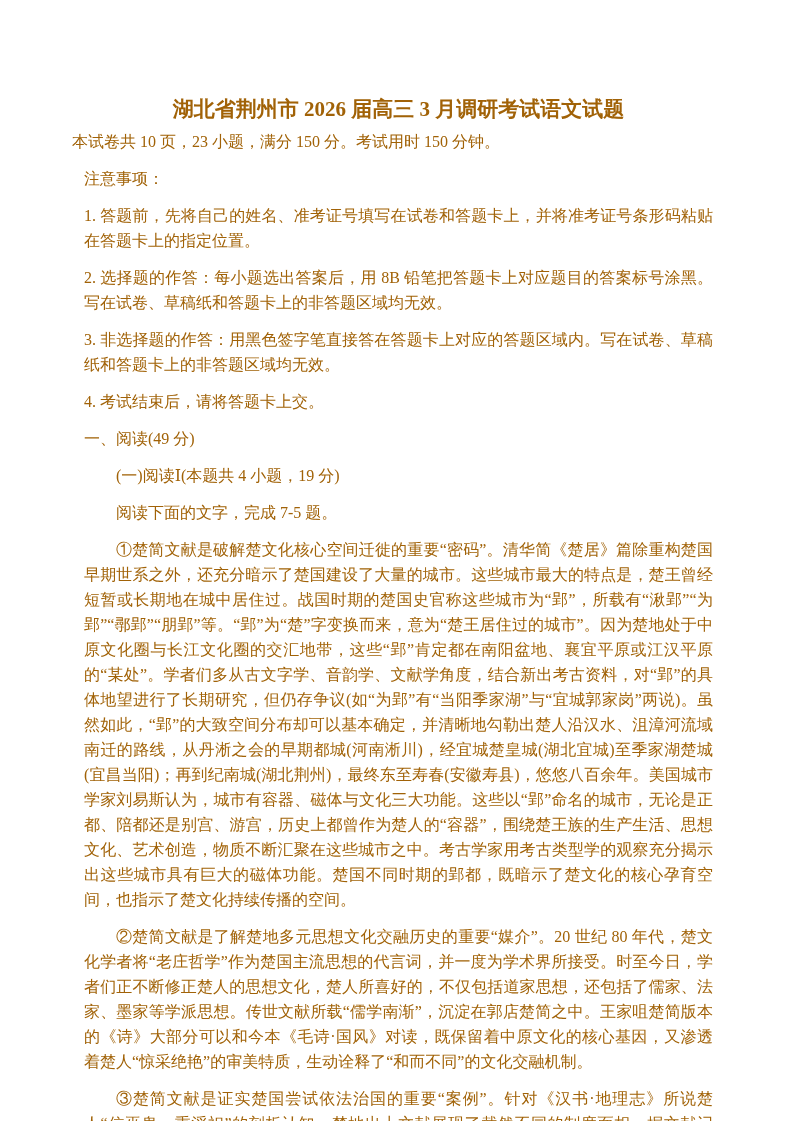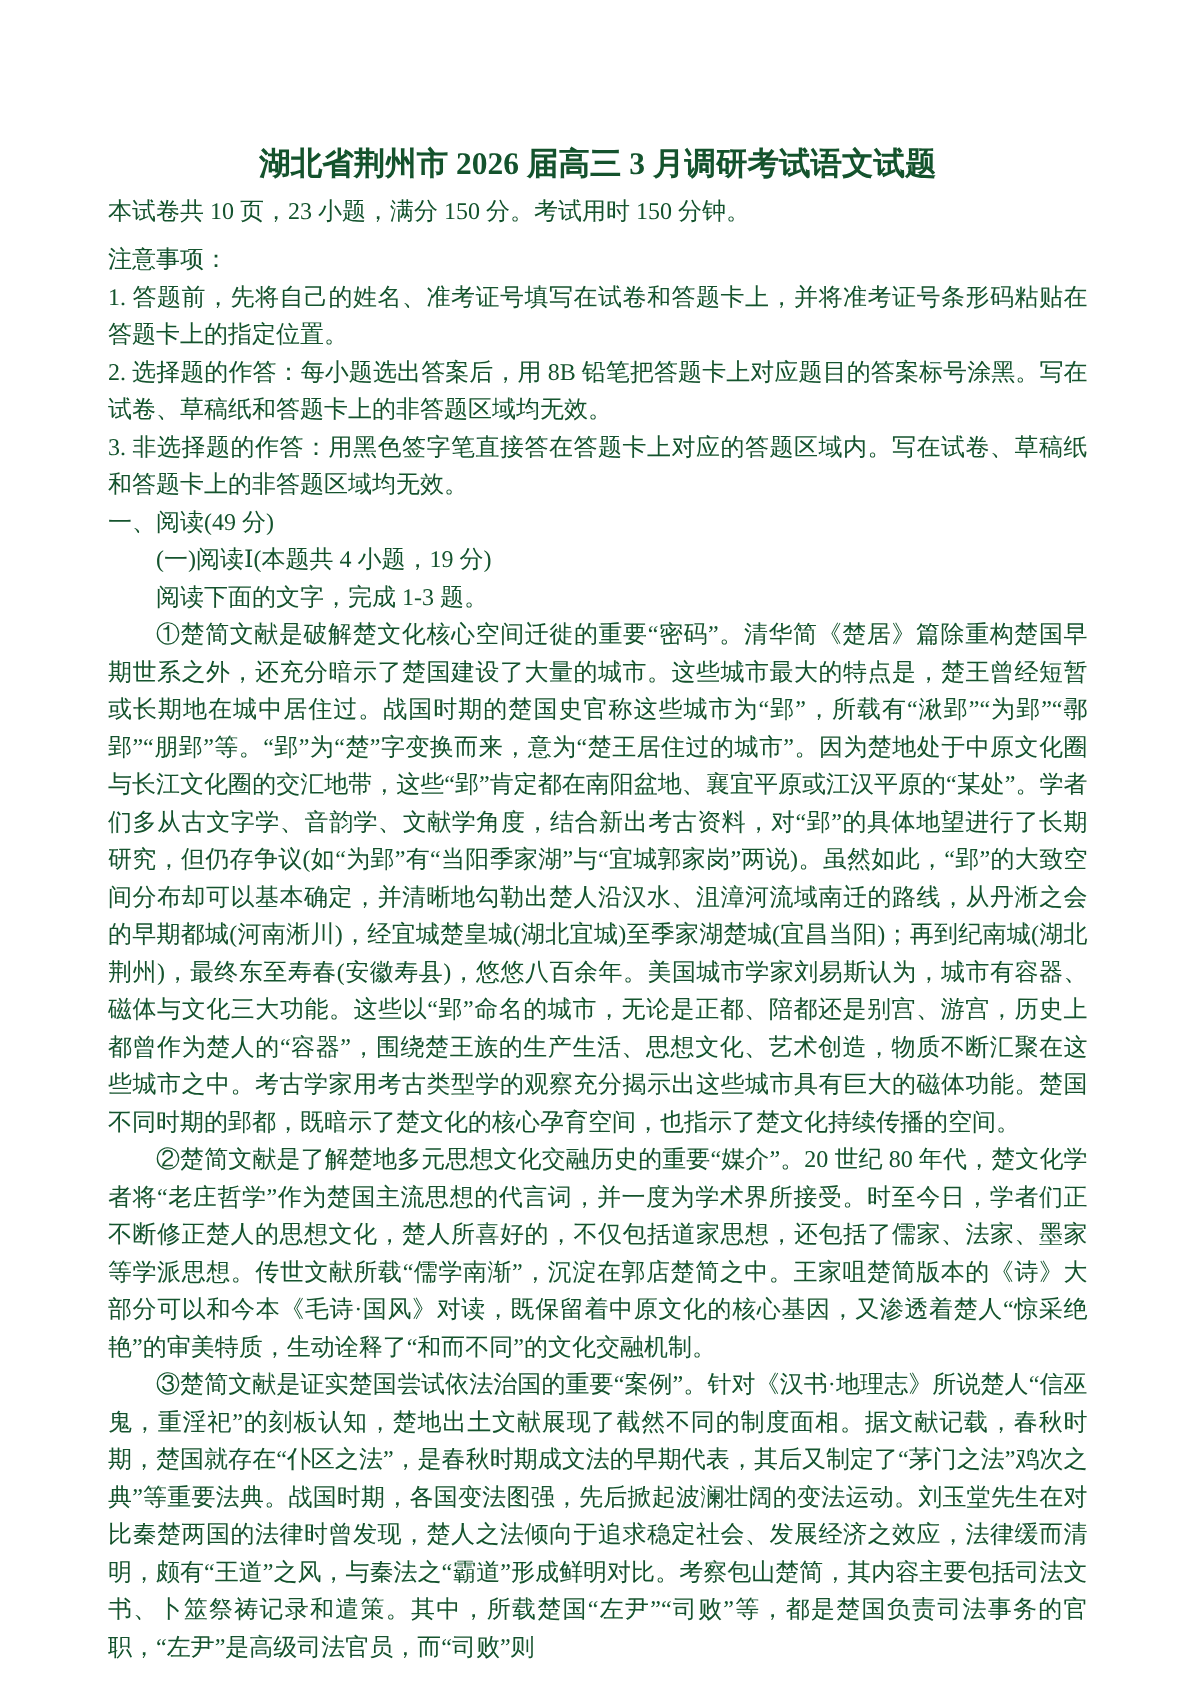--- a/index.html
+++ b/index.html
@@ -6,40 +6,40 @@
     margin: 0;
     padding: 0;
     background: #ffffff;
   }
   .page {
     position: relative;
     width: 793px;
     height: 1121px;
     box-sizing: border-box;
     background: #ffffff;
-    color: #14532d;
+    color: #a16207;
     font-family: "Liberation Serif", "DejaVu Serif", serif;
     font-size: 16px;
     line-height: 25px;
     padding: 96px 68px 30px 72px;
     overflow: hidden;
   }
   .exam-title {
     margin: 0 0 6px 0;
     font-size: 21px;
     line-height: 27px;
     font-weight: bold;
     text-align: center;
   }
   .exam-info {
     margin: 0 0 7px 0;
     text-align: left;
   }
   p.line {
-    margin: 0;
+    margin: 12px;
     text-align: justify;
     text-justify: inter-ideograph;
   }
   .indent2 {
     text-indent: 2em;
   }
   .passage p.line {
     text-indent: 2em;
   }
 </style>
@@ -50,26 +50,27 @@
 
   <h1 class="exam-title">湖北省荆州市 2026 届高三 3 月调研考试语文试题</h1>
 
   <p class="exam-info">本试卷共 10 页，23 小题，满分 150 分。考试用时 150 分钟。</p>
 
   <div class="notice">
     <p class="line">注意事项：</p>
     <p class="line">1. 答题前，先将自己的姓名、准考证号填写在试卷和答题卡上，并将准考证号条形码粘贴在答题卡上的指定位置。</p>
     <p class="line">2. 选择题的作答：每小题选出答案后，用 8B 铅笔把答题卡上对应题目的答案标号涂黑。写在试卷、草稿纸和答题卡上的非答题区域均无效。</p>
     <p class="line">3. 非选择题的作答：用黑色签字笔直接答在答题卡上对应的答题区域内。写在试卷、草稿纸和答题卡上的非答题区域均无效。</p>
+    <p class="line">4. 考试结束后，请将答题卡上交。</p>
   </div>
 
   <div class="reading-section">
     <p class="line">一、阅读(49 分)</p>
     <p class="line indent2">(一)阅读Ⅰ(本题共 4 小题，19 分)</p>
-    <p class="line indent2">阅读下面的文字，完成 1-3 题。</p>
+    <p class="line indent2">阅读下面的文字，完成 7-5 题。</p>
   </div>
 
   <div class="passage">
     <p class="line">①楚简文献是破解楚文化核心空间迁徙的重要“密码”。清华简《楚居》篇除重构楚国早期世系之外，还充分暗示了楚国建设了大量的城市。这些城市最大的特点是，楚王曾经短暂或长期地在城中居住过。战国时期的楚国史官称这些城市为“郢”，所载有“湫郢”“为郢”“鄩郢”“朋郢”等。“郢”为“楚”字变换而来，意为“楚王居住过的城市”。因为楚地处于中原文化圈与长江文化圈的交汇地带，这些“郢”肯定都在南阳盆地、襄宜平原或江汉平原的“某处”。学者们多从古文字学、音韵学、文献学角度，结合新出考古资料，对“郢”的具体地望进行了长期研究，但仍存争议(如“为郢”有“当阳季家湖”与“宜城郭家岗”两说)。虽然如此，“郢”的大致空间分布却可以基本确定，并清晰地勾勒出楚人沿汉水、沮漳河流域南迁的路线，从丹淅之会的早期都城(河南淅川)，经宜城楚皇城(湖北宜城)至季家湖楚城(宜昌当阳)；再到纪南城(湖北荆州)，最终东至寿春(安徽寿县)，悠悠八百余年。美国城市学家刘易斯认为，城市有容器、磁体与文化三大功能。这些以“郢”命名的城市，无论是正都、陪都还是别宫、游宫，历史上都曾作为楚人的“容器”，围绕楚王族的生产生活、思想文化、艺术创造，物质不断汇聚在这些城市之中。考古学家用考古类型学的观察充分揭示出这些城市具有巨大的磁体功能。楚国不同时期的郢都，既暗示了楚文化的核心孕育空间，也指示了楚文化持续传播的空间。</p>
     <p class="line">②楚简文献是了解楚地多元思想文化交融历史的重要“媒介”。20 世纪 80 年代，楚文化学者将“老庄哲学”作为楚国主流思想的代言词，并一度为学术界所接受。时至今日，学者们正不断修正楚人的思想文化，楚人所喜好的，不仅包括道家思想，还包括了儒家、法家、墨家等学派思想。传世文献所载“儒学南渐”，沉淀在郭店楚简之中。王家咀楚简版本的《诗》大部分可以和今本《毛诗·国风》对读，既保留着中原文化的核心基因，又渗透着楚人“惊采绝艳”的审美特质，生动诠释了“和而不同”的文化交融机制。</p>
     <p class="line">③楚简文献是证实楚国尝试依法治国的重要“案例”。针对《汉书·地理志》所说楚人“信巫鬼，重淫祀”的刻板认知，楚地出土文献展现了截然不同的制度面相。据文献记载，春秋时期，楚国就存在“仆区之法”，是春秋时期成文法的早期代表，其后又制定了“茅门之法”鸡次之典”等重要法典。战国时期，各国变法图强，先后掀起波澜壮阔的变法运动。刘玉堂先生在对比秦楚两国的法律时曾发现，楚人之法倾向于追求稳定社会、发展经济之效应，法律缓而清明，颇有“王道”之风，与秦法之“霸道”形成鲜明对比。考察包山楚简，其内容主要包括司法文书、卜筮祭祷记录和遣策。其中，所载楚国“左尹”“司败”等，都是楚国负责司法事务的官职，“左尹”是高级司法官员，而“司败”则</p>
   </div>
 
 </div>
 

